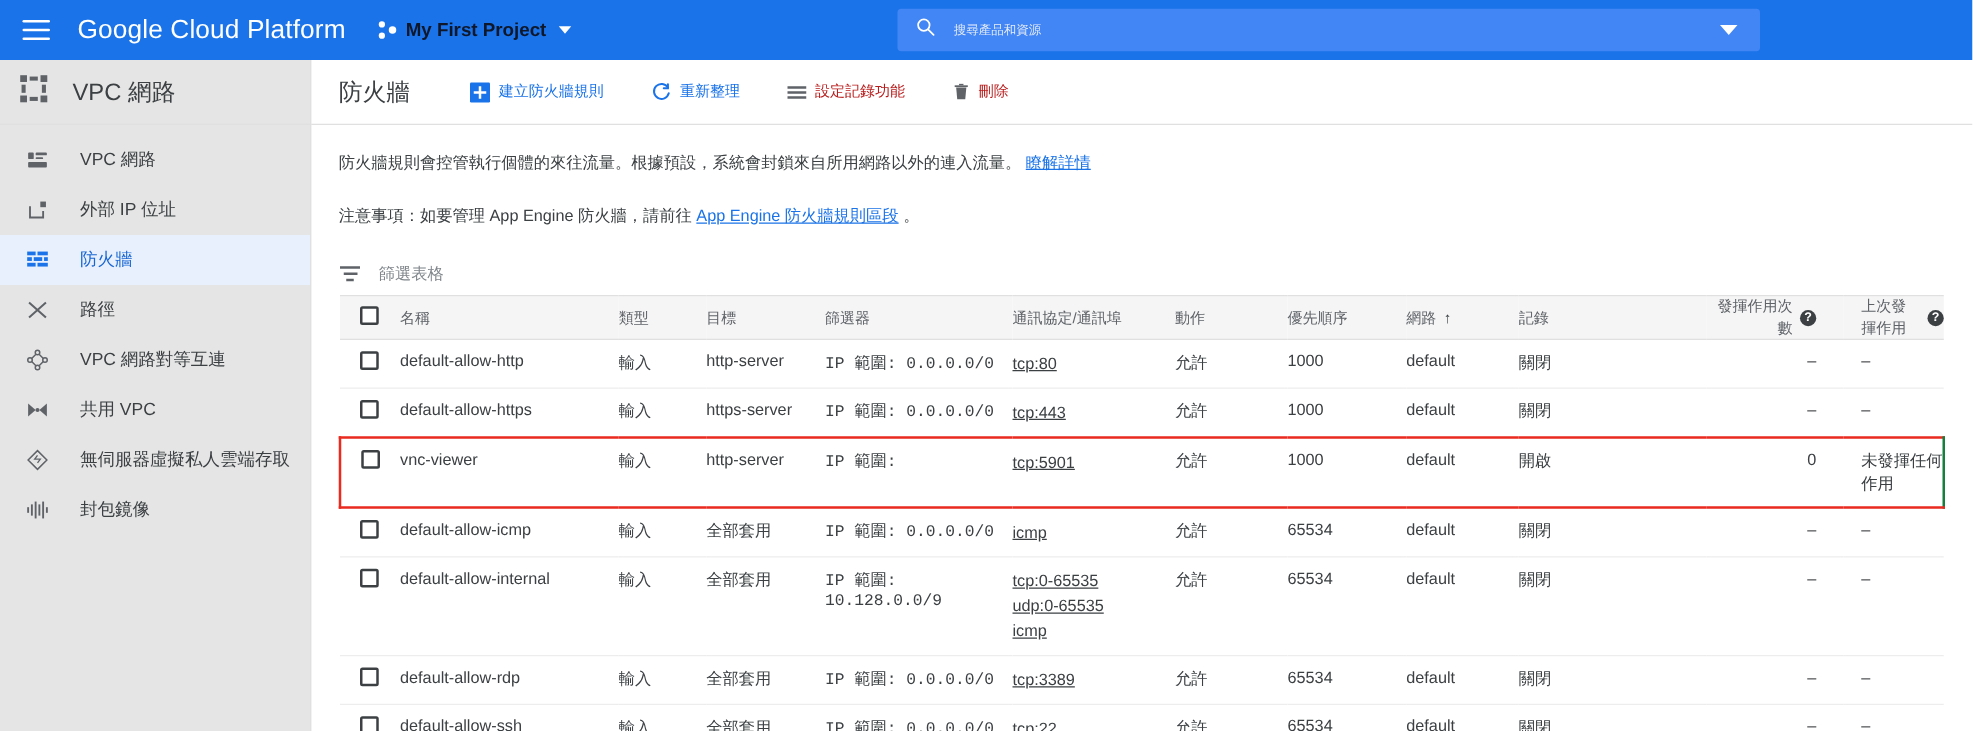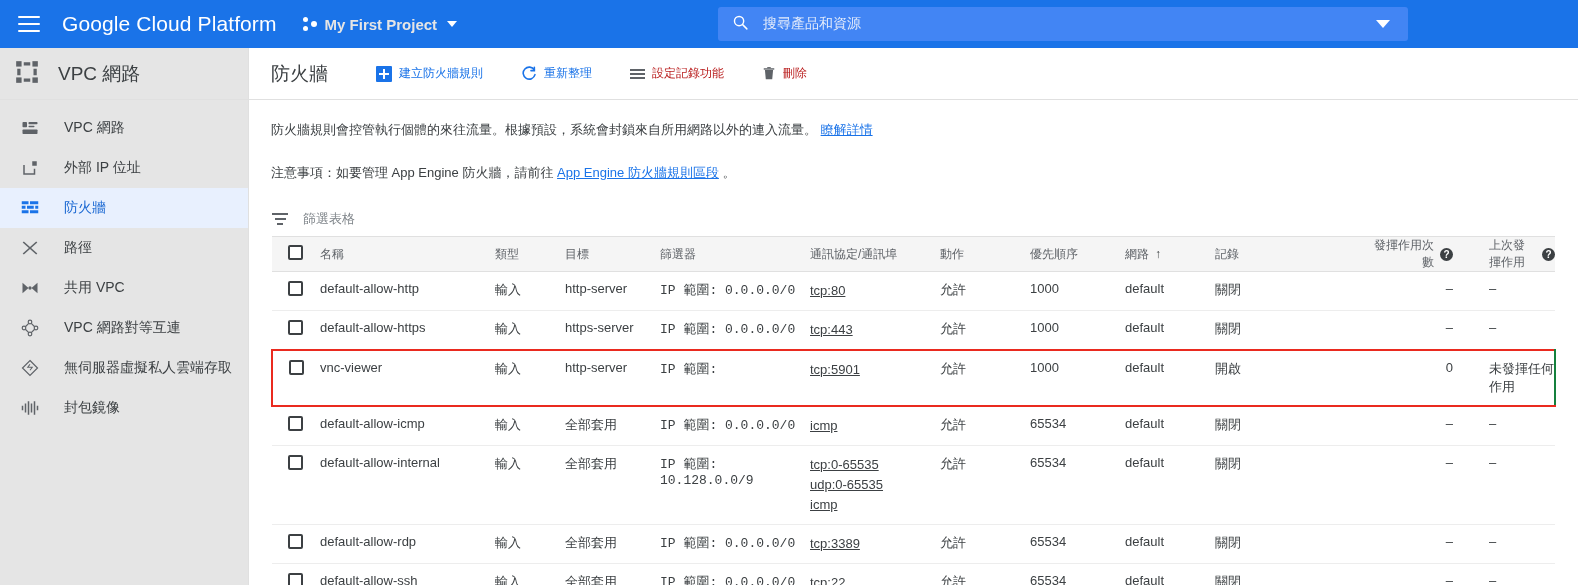--- a/index.html
+++ b/index.html
@@ -17,28 +17,28 @@
   .hamburger { width: 22px; height: 16px; margin-left: 18px; margin-right: 22px;
     display: flex; flex-direction: column; justify-content: space-between; cursor: pointer; }
   .hamburger span { display: block; height: 2px; background: #fff; border-radius: 1px; }
   .brand { color: #fff; font-size: 21px; letter-spacing: .1px; }
   .project-sel { display: flex; align-items: center; margin-left: 26px; cursor: pointer; }
   .proj-icon { width: 15px; height: 15px; position: relative; margin-right: 7px; }
   .proj-icon i { position: absolute; background: #fff; border-radius: 50%; display: block; }
   .proj-icon i:nth-child(1) { width: 5px; height: 5px; left: 0; top: 0; }
   .proj-icon i:nth-child(2) { width: 5px; height: 5px; left: 0; top: 9px; }
   .proj-icon i:nth-child(3) { width: 6px; height: 6px; left: 8px; top: 4px; }
-  .proj-name { color: #e5e5e5; font-size: 15px; font-weight: bold; }
+  .proj-name { color: #0f172a; font-size: 15px; font-weight: bold; }
   .caret-down { width: 0; height: 0; border-left: 5px solid transparent;
     border-right: 5px solid transparent; border-top: 6px solid #fff; margin-left: 10px; }
 
   .searchwrap { position: absolute; left: 718px; top: 7px; width: 690px; height: 34px;
     background: #4285f4; border-radius: 3px; display: flex; align-items: center; cursor: text; }
   .search-icon { margin-left: 14px; margin-right: 14px; flex: none; }
-  .search-ph { color: #e4ecfb; font-size: 14px; flex: 1; }
+  .search-ph { color: #e4ecfb; font-size: 10px; flex: 1; }
   .search-caret { width: 0; height: 0; border-left: 7px solid transparent;
     border-right: 7px solid transparent; border-top: 8px solid #fff; margin-right: 18px; }
 
   
   .body { display: flex; height: 537px; }
 
   
   .sidebar { width: 249px; flex: none; border-right: 1px solid #e0e0e0; background: #e5e5e5; }
   .side-head { height: 52px; display: flex; align-items: center; padding-left: 14px;
     border-bottom: 1px solid #e0e0e0; }
@@ -208,40 +208,40 @@
           <svg width="18" height="18" viewBox="0 0 24 24" fill="none" stroke="#5f6368" stroke-width="2.2">
             <path d="M3 4 L21 20"></path>
               <path d="M21 4 L3 20"></path>
           </svg>
         </span>
         <span class="lbl">路徑</span>
       </div>
 
       <div class="side-item">
         <span class="ico">
-          <svg width="18" height="18" viewBox="0 0 24 24" fill="#5f6368">
-            <path d="M2 5 L10 12 L2 19 Z"></path>
-              <path d="M22 5 L14 12 L22 19 Z"></path>
-            <circle cx="12" cy="12" r="2.2"></circle>
-          </svg>
-        </span>
-        <span class="lbl">共用 VPC</span>
-      </div>
-
-      <div class="side-item">
-        <span class="ico">
           <svg width="18" height="18" viewBox="0 0 24 24" fill="none" stroke="#5f6368" stroke-width="1.6">
             <circle cx="12" cy="4" r="2.4"></circle>
               <circle cx="12" cy="20" r="2.4"></circle>
             <circle cx="4" cy="12" r="2.4"></circle>
               <circle cx="20" cy="12" r="2.4"></circle>
             <path d="M10.3 5.8 L5.8 10.3 M13.7 5.8 L18.2 10.3 M5.8 13.7 L10.3 18.2 M18.2 13.7 L13.7 18.2"></path>
           </svg>
         </span>
         <span class="lbl">VPC 網路對等互連</span>
+      </div>
+
+      <div class="side-item">
+        <span class="ico">
+          <svg width="18" height="18" viewBox="0 0 24 24" fill="#5f6368">
+            <path d="M2 5 L10 12 L2 19 Z"></path>
+              <path d="M22 5 L14 12 L22 19 Z"></path>
+            <circle cx="12" cy="12" r="2.2"></circle>
+          </svg>
+        </span>
+        <span class="lbl">共用 VPC</span>
       </div>
 
       <div class="side-item">
         <span class="ico">
           <svg width="18" height="18" viewBox="0 0 24 24" fill="none" stroke="#5f6368" stroke-width="1.6">
             <path d="M12 2 L22 12 L12 22 L2 12 Z"></path>
             <path d="M12 7 L9 11 H15 L12 15" stroke-width="1.4"></path>
           </svg>
         </span>
         <span class="lbl">無伺服器虛擬私人雲端存取</span>

